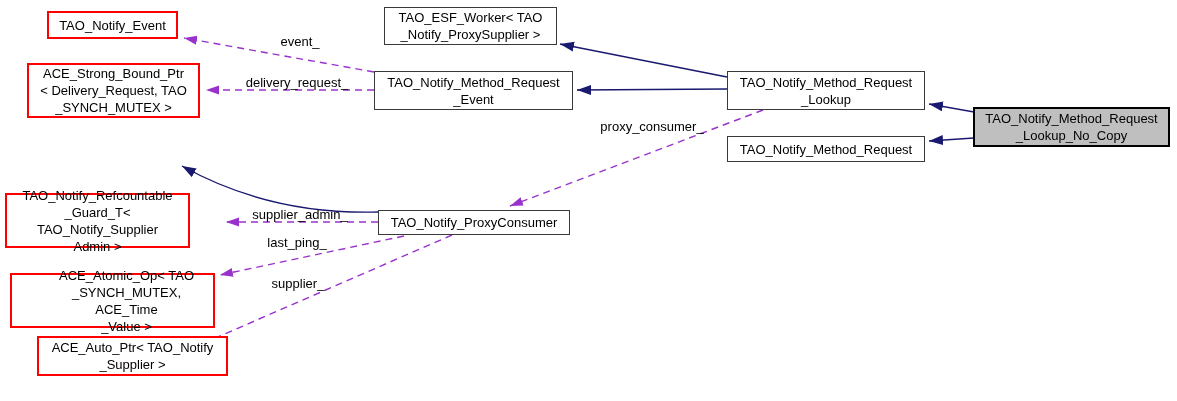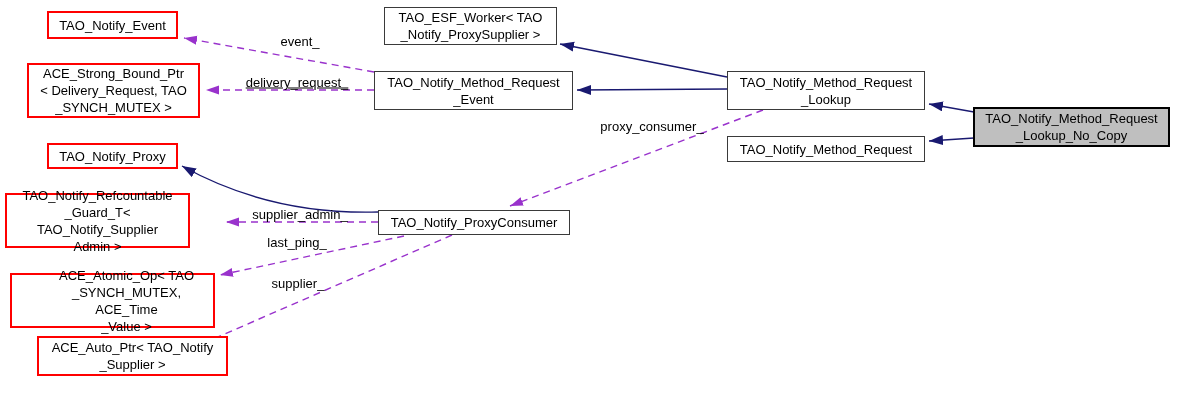--- a/index.html
+++ b/index.html
@@ -93,38 +93,37 @@
 _Event</div>
 
   <div class="node dark" style="left:727px; top:71px; width:198px; height:39px;">TAO_Notify_Method_Request
 _Lookup</div>
 
   <div class="node dark" style="left:727px; top:136px; width:198px; height:26px;">TAO_Notify_Method_Request</div>
 
   <div class="node current" style="left:973px; top:107px; width:197px; height:40px;">TAO_Notify_Method_Request
 _Lookup_No_Copy</div>
 
-  <div class="node red" style="left:47px; top:143px; width:131px; height:26px;">TAO_Notify_Proxy</div>
 
   <div class="node red" style="left:5px; top:193px; width:185px; height:55px;">TAO_Notify_Refcountable
 _Guard_T&lt; TAO_Notify_Supplier
 Admin &gt;</div>
 
   <div class="node dark" style="left:378px; top:210px; width:192px; height:25px;">TAO_Notify_ProxyConsumer</div>
 
   <div class="node red" style="left:10px; top:273px; width:205px; height:55px;padding-left:32px;">ACE_Atomic_Op&lt; TAO
 _SYNCH_MUTEX, ACE_Time
 _Value &gt;</div>
 
   <div class="node red" style="left:17px; top:336px; width:191px; height:40px;margin-left:20px;">ACE_Auto_Ptr&lt; TAO_Notify
 _Supplier &gt;</div>
 
   <span class="elabel" style="left:300px; top:41px;text-align:right;">event_</span>
 
-  <span class="elabel" style="left:297px; top:82px;text-decoration:underline;">delivery_request_</span>
+  <span class="elabel" style="left:297px; top:82px;">delivery_request_</span>
 
   <span class="elabel" style="left:652px; top:126px;">proxy_consumer_</span>
 
   <span class="elabel" style="left:300px; top:214px;">supplier_admin_</span>
 
   <span class="elabel" style="left:297px; top:242px;">last_ping_</span>
 
   <span class="elabel" style="left:298px; top:283px;">supplier_</span>
 
 </div>

